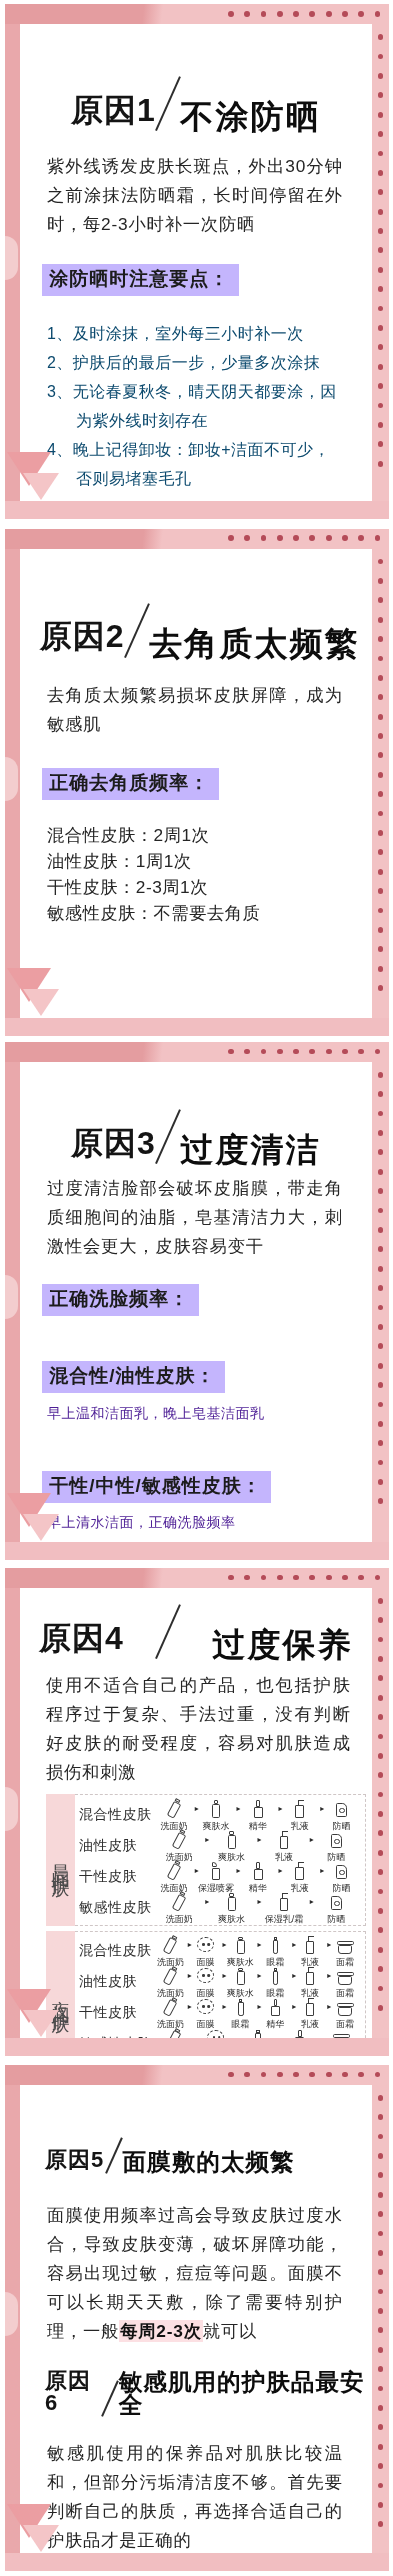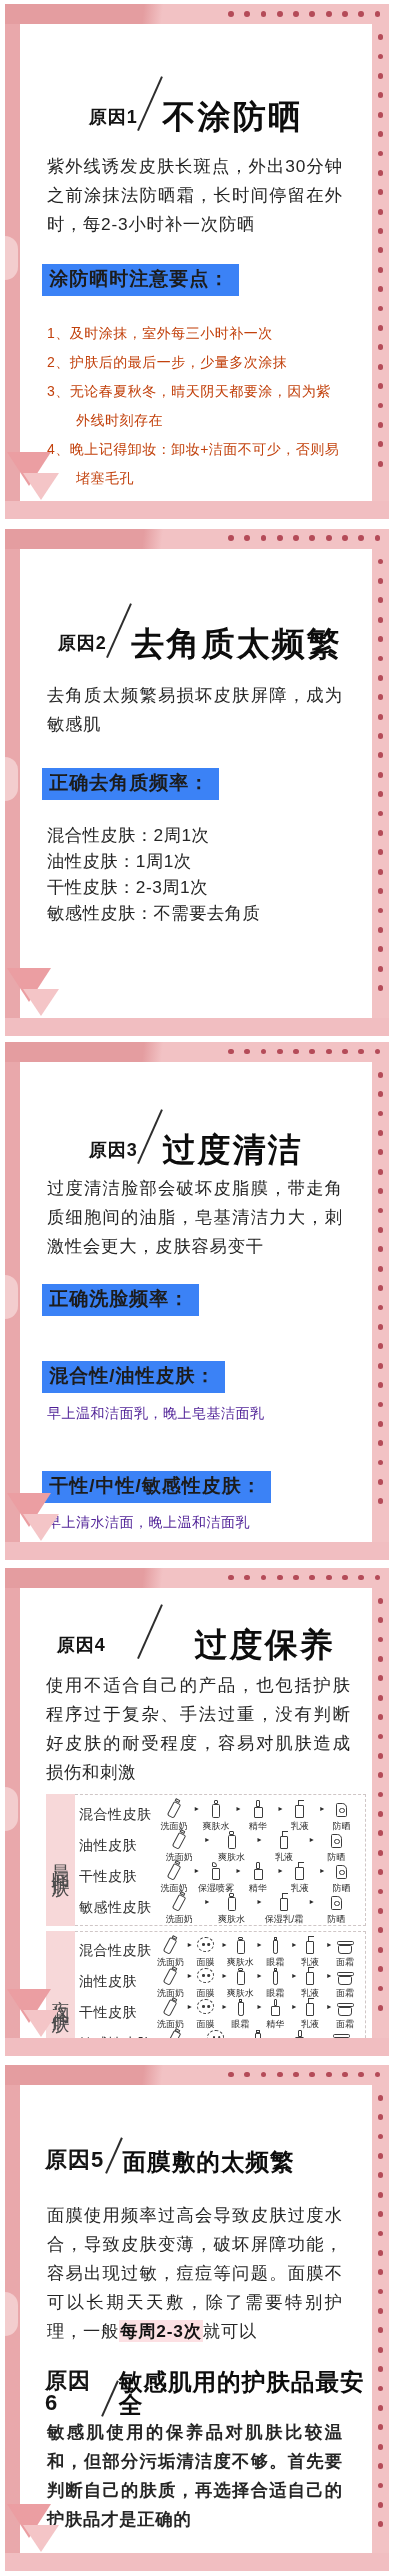--- a/index.html
+++ b/index.html
@@ -31,32 +31,32 @@
   
   .tris{position:absolute;left:2.1px;bottom:5.2px;width:63px;height:62px;z-index:4;pointer-events:none;}
   .tris i{position:absolute;display:block;width:0;height:0;}
   .tris .t1{left:0;top:0;border-left:22.5px solid transparent;border-right:22.5px solid transparent;
             border-top:34px solid #eb9ea2;}
   .tris .t2{left:15.7px;top:21px;border-left:18.4px solid transparent;border-right:18.4px solid transparent;
             border-top:27px solid #f4c5c7;}
 
   
   .title-row{display:flex;justify-content:center;align-items:flex-end;}
-  .reason{font-size:18px;font-weight:700;color:#141414;line-height:1;padding-bottom:7.3px;letter-spacing:1px;}
+  .reason{font-size:32px;font-weight:700;color:#141414;line-height:1;padding-bottom:7.3px;letter-spacing:1px;}
   .slash{width:1.6px;height:59px;background:#2e2e2e;transform:rotate(24deg);margin:0 11.5px;flex:none;}
   .main-title{font-size:33px;font-weight:800;color:#0d0d0d;line-height:1;letter-spacing:2.1px;}
   .title-sm .reason{font-size:22px;padding-bottom:4.2px;}
   .title-sm .slash{height:39px;margin:0 8.4px;}
   .title-sm .main-title{font-size:23.6px;letter-spacing:1px;}
   .title-sm{justify-content:flex-start;margin-left:25px;}
 
   .para{margin:0 29px 0 27px;font-size:17.3px;line-height:29px;letter-spacing:0.8px;color:#252525;text-align:justify;}
-  .hl-head{display:inline-block;margin-left:22px;background:#3b82f6;padding:4.2px 9.4px 5.2px 7.3px;
+  .hl-head{display:inline-block;margin-left:22px;background:#c4b5fd;padding:4.2px 9.4px 5.2px 7.3px;
            font-size:19px;font-weight:700;color:#1c1c1c;letter-spacing:1px;line-height:1.2;text-align:center;}
-  .list{margin:0 30px 0 27px;font-size:14px;line-height:29px;letter-spacing:0.5px;color:#c2410c;}
+  .list{margin:0 30px 0 27px;font-size:16px;line-height:29px;letter-spacing:0.5px;color:#0c4a6e;}
   .list .li{padding-left:29px;text-indent:-29px;}
   .plain-list{margin:0 30px 0 27px;font-size:17.3px;line-height:26px;letter-spacing:0.5px;color:#252525;}
   .sub-text{margin:6.3px 29px 0 27px;font-size:14px;line-height:26px;letter-spacing:0.5px;color:#4c1d95;}
   .em-hl{background:#fce0e3;font-weight:800;color:#111;padding:1px 1px;}
 
   
   .routine-block{display:flex;margin-left:26px;margin-right:6.3px;align-items:stretch;}
   .strip{flex:none;width:29px;background:#f7d8d9;display:flex;align-items:center;justify-content:center;}
   .strip span{writing-mode:vertical-rl;font-size:18px;letter-spacing:5.2px;color:#4c4c4c;font-weight:500;}
   .rows-box{flex:1;border:1px dashed #cfc6c6;border-left:none;padding:3.1px 2.1px 3.1px 4.2px;
@@ -96,21 +96,21 @@
   .c1 .hl-head{margin-top:25px;}    .c1 .list{margin-top:23px;}
   .c2 .title-row{margin-top:52px;padding-left:8px;} .c2 .para{margin-top:21px;}
   .c2 .hl-head{margin-top:29px;}    .c2 .plain-list{margin-top:22px;}
   .c3 .title-row{margin-top:45px;}  .c3 .para{margin-top:8px;}
   .c3 .hl-head{margin-top:23px;}
   .c3 .hl-sub{margin-top:22px;}
   .c4 .title-row{margin-top:14.7px;gap:32px;}  .c4 .para{margin-top:9.4px;margin-left:26px;margin-right:21px;}
   .c4 .routine-block.morning{margin-top:7.3px;}
   .c4 .routine-block.night{margin-top:4.2px;}
   .c5 .s5-title{margin-top:51px;}   .c5 .s5-body{margin-top:26px;}
-  .c5 .s6-title{margin-top:24px;}   .c5 .s6-body{font-weight:bold;}
+  .c5 .s6-title{margin-top:24px;}   .c5 .s6-body{margin-top:21px;}
 </style>
 </head>
 <body>
 
 <div class="page">
 
   <div class="card c1">
     <div class="band-top">
       <div class="dots-row">
           <span class="dot"></span>
@@ -265,21 +265,21 @@
       <div class="title-row">
         <span class="reason">原因3</span>
         <span class="slash"></span>
         <span class="main-title">过度清洁</span>
       </div>
       <p class="para">过度清洁脸部会破坏皮脂膜，带走角质细胞间的油脂，皂基清洁力大，刺激性会更大，皮肤容易变干</p>
       <div><span class="hl-head">正确洗脸频率：</span></div>
       <div class="hl-sub"><span class="hl-head">混合性/油性皮肤：</span></div>
       <div class="sub-text">早上温和洁面乳，晚上皂基洁面乳</div>
       <div class="hl-sub"><span class="hl-head">干性/中性/敏感性皮肤：</span></div>
-      <div class="sub-text">早上清水洁面，晚上温和洁面乳</div>
+      <div class="sub-text">早上清水洁面，正确洗脸频率</div>
     </div>
     <div class="dots-col">
         <span class="dot"></span>
         <span class="dot"></span>
         <span class="dot"></span>
         <span class="dot"></span>
         <span class="dot"></span>
         <span class="dot"></span>
         <span class="dot"></span>
         <span class="dot"></span>

